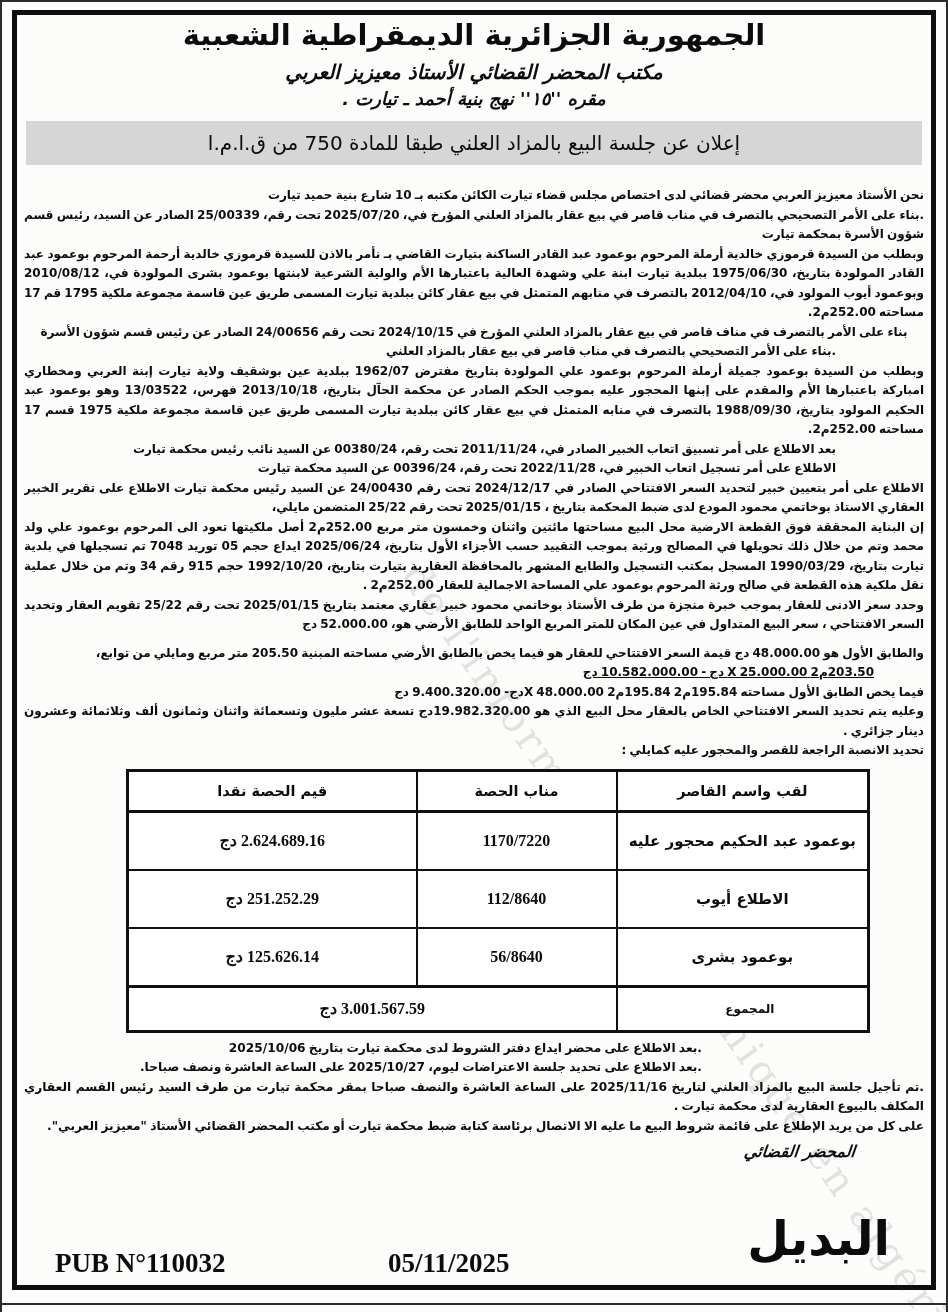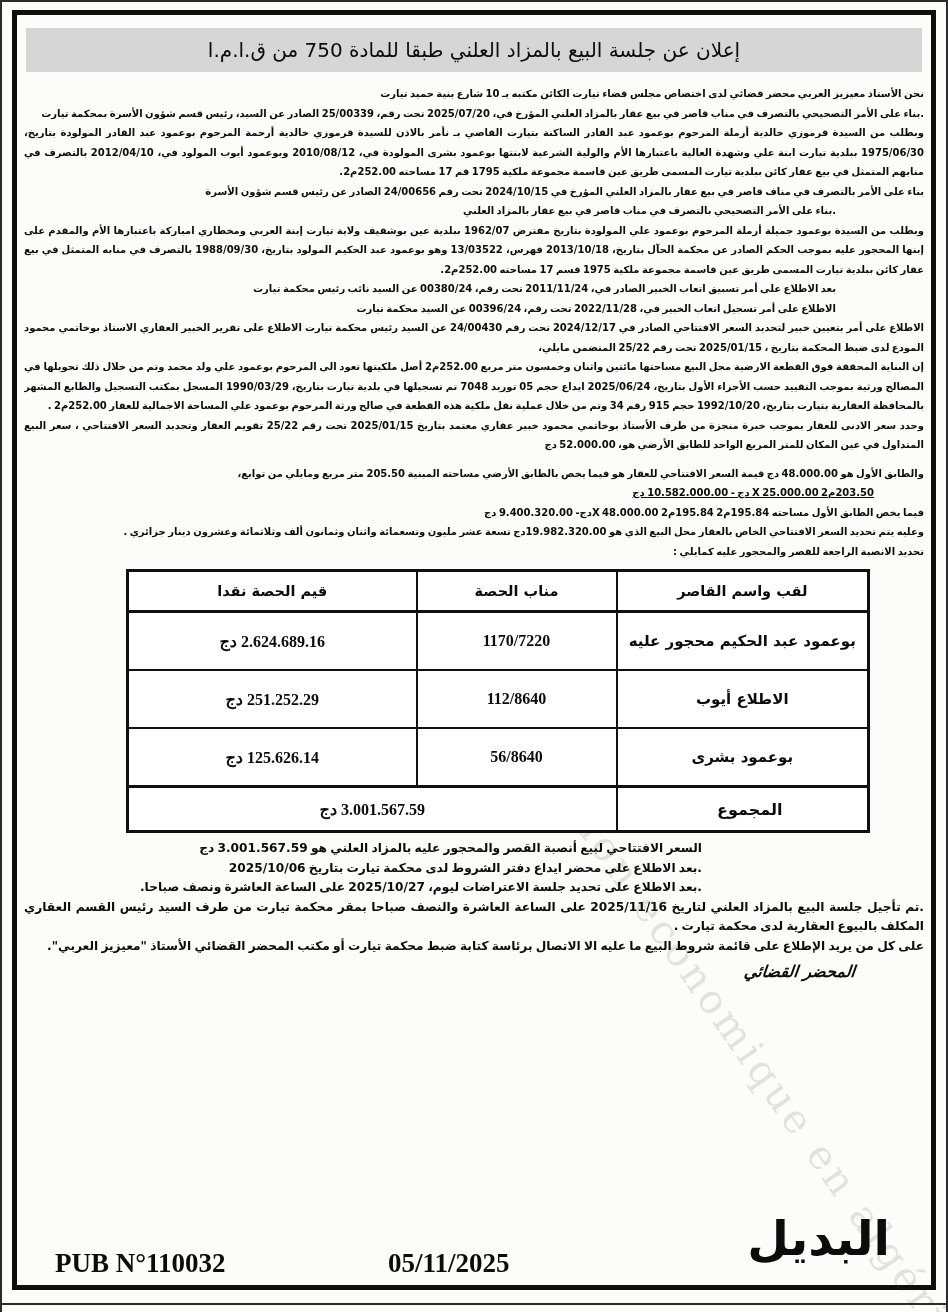--- a/index.html
+++ b/index.html
@@ -20,45 +20,45 @@
   .hdr{ text-align:center;}
   .hdr-country{font-size:29px;font-weight:bold;margin-top:2px;}
   .hdr-office{font-size:20px;font-weight:bold;margin-top:8px;font-style:italic;}
   .hdr-address{font-size:18px;font-weight:bold;margin-top:4px;font-style:italic;}
   .banner{
     margin:12px 2px 6px 2px;background:#d6d6d6;
     text-align:center;font-size:20px;font-weight:normal;
     padding:10px 4px 10px 4px;letter-spacing:0;
   }
 
-  .bodytext{margin-top:12px;font-weight:bold;font-size:10px;line-height:19.5px;word-spacing:-1px;}
+  .bodytext{margin-top:21px;font-weight:bold;font-size:12px;line-height:19.5px;word-spacing:-1px;}
   .bp{margin:0;text-align:justify;}
   .p-r{text-align:right;}
   .p-rs{text-align:right;margin-left:0;padding-left:0;margin-right:55px;text-align:right;}
   .p-rm{text-align:right;margin-right:88px;}
-  .p-c{}
+  .p-c{text-align:center;}
   .p-eq{text-align:right;margin-right:50px;text-decoration:underline;}
   .p-sale{text-align:right;margin-right:222px;}
   .p-gap{margin-top:9px;}
 
   table.shares{
     border-collapse:collapse;width:744px;margin:8px 54px 4px 94px;
     direction:rtl;
   }
   table.shares,table.shares td,table.shares th{border:2px solid #101010;}
   table.shares{border-width:3px;}
   table.shares th{
     height:36px;font-size:14.5px;font-weight:bold;text-align:center;
     border-bottom-width:3px;background:#fff;
   }
   table.shares td{height:54px;text-align:center;background:#fff;}
   td.cell-name{font-size:15px;font-weight:bold;}
   td.cell-num{font-size:16px;font-weight:bold;font-family:Liberation Serif, serif;}
   tr.total td{height:40px;border-top-width:3px;}
-  tr.total .cell-name{font-size:16px;padding-left:16px;}
+  tr.total .cell-name{font-size:12px;padding-left:16px;}
 
   .closing{margin-top:6px;font-weight:bold;font-size:12.2px;line-height:19.5px;word-spacing:-1px;}
   .signature{
     margin:6px 0 0 0;text-align:left;font-size:16px;font-weight:bold;font-style:italic;
     transform:skewX(-6deg);width:180px;
   }
 
   .newspaper{
     position:absolute;right:58px;top:1210px;font-size:48px;font-weight:bold;direction:rtl;
   }
@@ -82,20 +82,25 @@
 
 <div class="edge-top"></div>
 <div class="edge-right"></div>
 <div class="edge-left"></div>
 <div class="edge-bottom"></div>
 <div class="frame"></div>
 
 <div class="watermark">de l'information économique en algérie</div>
 
 <div class="content">
+  <div class="hdr">
+    <div class="hdr-country">الجمهورية الجزائرية الديمقراطية الشعبية</div>
+    <div class="hdr-office">مكتب المحضر القضائي الأستاذ معيزيز العربي</div>
+    <div class="hdr-address">مقره ''١٥'' نهج بنية أحمد ـ تيارت .</div>
+  </div>
 
   <div class="banner">إعلان عن جلسة البيع بالمزاد العلني طبقا للمادة 750 من ق.ا.م.ا</div>
 
   <div class="bodytext" id="body-paragraphs">
       <p class="bp p-r">نحن الأستاذ معيزيز العربي محضر قضائي لدى اختصاص مجلس قضاء تيارت الكائن مكتبه بـ 10 شارع بنية حميد تيارت</p>
       <p class="bp p-j">.بناء على الأمر التصحيحي بالتصرف في مناب قاصر في بيع عقار بالمزاد العلني المؤرخ في، 2025/07/20 تحت رقم، 25/00339 الصادر عن السيد، رئيس قسم شؤون الأسرة بمحكمة تيارت</p>
       <p class="bp p-j">وبطلب من السيدة قرموزي خالدية أرملة المرحوم بوعمود عبد القادر الساكنة بتيارت القاضي بـ نأمر بالاذن للسيدة قرموزي خالدية أرحمة المرحوم بوعمود عبد القادر المولودة بتاريخ، 1975/06/30 ببلدية تيارت ابنة علي وشهدة العالية باعتبارها الأم والولية الشرعية لابنتها بوعمود بشرى المولودة في، 2010/08/12 وبوعمود أيوب المولود في، 2012/04/10 بالتصرف في منابهم المتمثل في بيع عقار كائن ببلدية تيارت المسمى طريق عين قاسمة مجموعة ملكية 1795 قم 17 مساحته 252.00م2.</p>
       <p class="bp p-c">بناء على الأمر بالتصرف في مناف قاصر في بيع عقار بالمزاد العلني المؤرخ في 2024/10/15 تحت رقم 24/00656 الصادر عن رئيس قسم شؤون الأسرة</p>
       <p class="bp p-rm">.بناء على الأمر التصحيحي بالتصرف في مناب قاصر في بيع عقار بالمزاد العلني</p>
       <p class="bp p-j">وبطلب من السيدة بوعمود جميلة أرملة المرحوم بوعمود علي المولودة بتاريخ مفترض 1962/07 ببلدية عين بوشقيف ولاية تيارت إبنة العربي ومخطاري امباركة باعتبارها الأم والمقدم على إبنها المحجور عليه بموجب الحكم الصادر عن محكمة الحآل بتاريخ، 2013/10/18 فهرس، 13/03522 وهو بوعمود عبد الحكيم المولود بتاريخ، 1988/09/30 بالتصرف في منابه المتمثل في بيع عقار كائن ببلدية تيارت المسمى طريق عين قاسمة مجموعة ملكية 1975 قسم 17 مساحته 252.00م2.</p>
@@ -141,21 +146,20 @@
           <td class="cell-num">125.626.14 دج</td>
         </tr>
         <tr class="total">
           <td class="cell-name">المجموع</td>
           <td class="cell-num" colspan="2">3.001.567.59 دج</td>
         </tr>
       </tbody>
   </table>
 
   <div class="closing" id="closing-paragraphs">
-      <p class="bp p-sale">السعر الافتتاحي لبيع أنصبة القصر والمحجور عليه بالمزاد العلني هو 3.001.567.59 دج</p>
       <p class="bp p-sale">.بعد الاطلاع على محضر ايداع دفتر الشروط لدى محكمة تيارت بتاريخ 2025/10/06</p>
       <p class="bp p-sale">.بعد الاطلاع على تحديد جلسة الاعتراضات ليوم، 2025/10/27 على الساعة العاشرة ونصف صباحا.</p>
       <p class="bp p-j">.تم تأجيل جلسة البيع بالمزاد العلني لتاريخ 2025/11/16 على الساعة العاشرة والنصف صباحا بمقر محكمة تيارت من طرف السيد رئيس القسم العقاري المكلف بالبيوع العقارية لدى محكمة تيارت .</p>
       <p class="bp p-j">على كل من يريد الإطلاع على قائمة شروط البيع ما عليه الا الاتصال برئاسة كتابة ضبط محكمة تيارت أو مكتب المحضر القضائي الأستاذ "معيزيز العربي".</p>
     </div>
 
   <div class="signature">المحضر القضائي</div>
 </div>
 
 <div class="newspaper">البديل</div>

